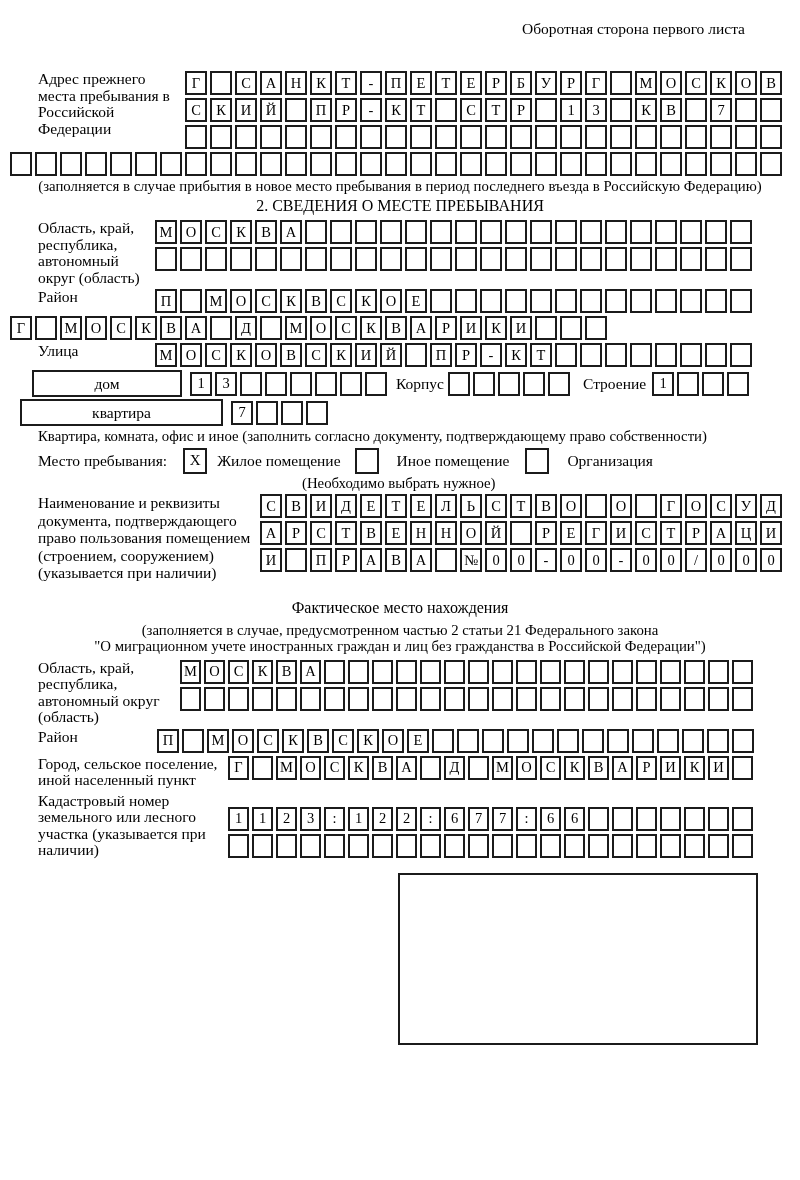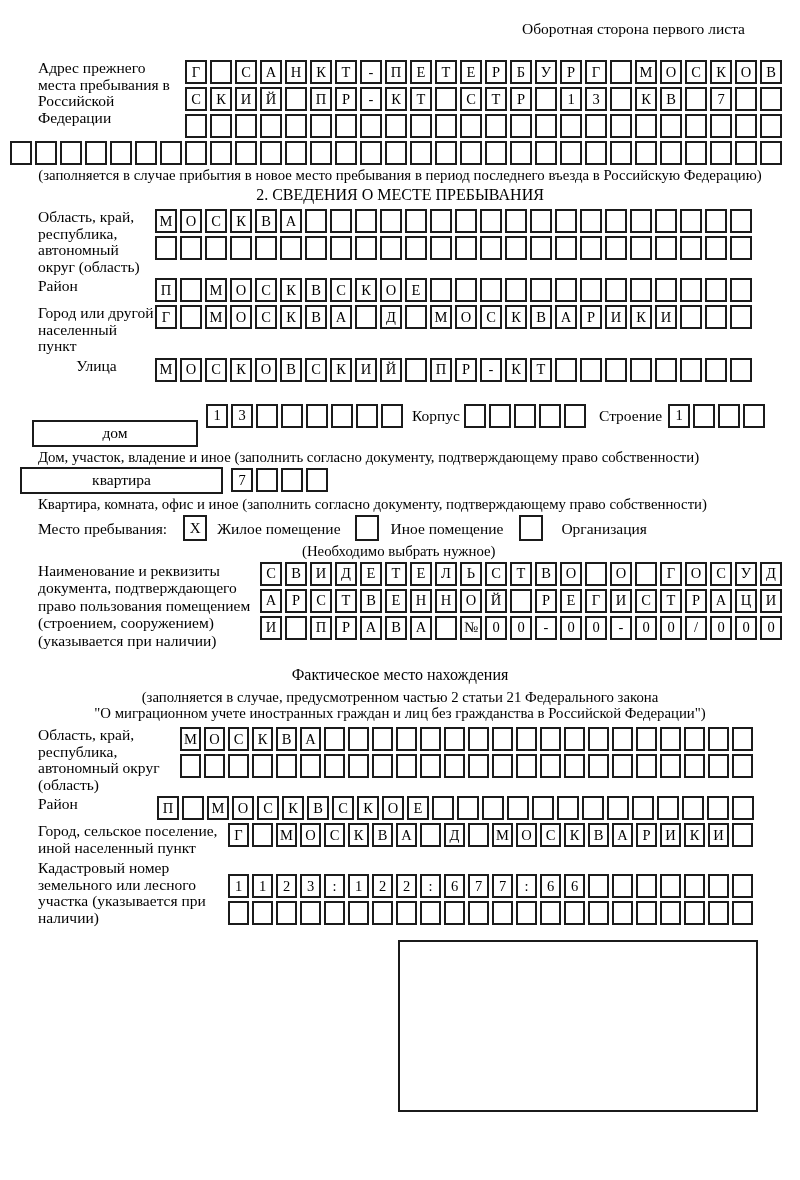--- a/index.html
+++ b/index.html
@@ -29,21 +29,21 @@
     box-sizing:border-box;border:2px solid #1b1b1b;height:27px;flex:none;
     display:flex;align-items:center;justify-content:center;font-size:15.5px;
   }
   .inline-label{font-size:15.5px;line-height:27px;flex:none;}
   .checkbox{
     flex:none;width:24px;height:26px;box-sizing:border-box;border:2px solid #1b1b1b;
     display:flex;align-items:center;justify-content:center;font-size:15px;
   }
   .stamp-box{box-sizing:border-box;border:2px solid #1b1b1b;width:360px;height:172px;margin-left:388px;margin-top:14px;}
   .stamp-caption{width:385px;margin-left:378px;margin-top:5px;text-align:center;font-size:15px;line-height:17px;}
-  .mt2{margin-top:2px}.mt3{margin-top:3px}.mt4{margin-top:4px}.mt6{margin-top:6px}.mt12{margin-top:16px}.mt22{margin-top:22px}
+  .mt2{margin-top:2px}.mt3{margin-top:3px}.mt4{margin-top:4px}.mt6{margin-top:6px}.mt12{margin-top:16px}.mt22{margin-top:33px}
 </style>
 </head>
 <body>
 
 <div class="page">
 
   <div class="top-note">Оборотная сторона первого листа</div>
 
   <div class="field-row mt22">
     <div class="label" style="width:175px;">Адрес прежнего места пребывания в Российской Федерации</div>
@@ -247,21 +247,20 @@
         <div class="cell"></div>
         <div class="cell"></div>
         <div class="cell"></div>
         <div class="cell"></div>
         <div class="cell"></div>
         <div class="cell"></div>
       </div>
   </div>
 
   <div class="field-row mt3">
-    <div class="label" style="width:145px;">Город или другой населенный пункт</div>
     <div class="cellrow">
         <div class="cell">Г</div>
         <div class="cell"></div>
         <div class="cell">М</div>
         <div class="cell">О</div>
         <div class="cell">С</div>
         <div class="cell">К</div>
         <div class="cell">В</div>
         <div class="cell">А</div>
         <div class="cell"></div>
@@ -277,21 +276,21 @@
         <div class="cell">И</div>
         <div class="cell">К</div>
         <div class="cell">И</div>
         <div class="cell"></div>
         <div class="cell"></div>
         <div class="cell"></div>
       </div>
   </div>
 
   <div class="field-row mt3">
-    <div class="label" style="width:145px;text-align:center;">Улица</div>
+    <div class="label" style="width:145px;">Улица</div>
     <div class="cellrow">
         <div class="cell">М</div>
         <div class="cell">О</div>
         <div class="cell">С</div>
         <div class="cell">К</div>
         <div class="cell">О</div>
         <div class="cell">В</div>
         <div class="cell">С</div>
         <div class="cell">К</div>
         <div class="cell">И</div>
@@ -307,21 +306,21 @@
         <div class="cell"></div>
         <div class="cell"></div>
         <div class="cell"></div>
         <div class="cell"></div>
         <div class="cell"></div>
         <div class="cell"></div>
       </div>
   </div>
 
   <div class="field-row mt3" style="margin-left:22px;align-items:center;">
-    <div class="textbox" style="width:166px;margin-right:8px;margin-top:35px;">дом</div>
+    <div class="textbox" style="width:150px;margin-right:8px;">дом</div>
     <div class="cellrow" style="margin-right:6px;">
         <div class="cell">1</div>
         <div class="cell">3</div>
         <div class="cell"></div>
         <div class="cell"></div>
         <div class="cell"></div>
         <div class="cell"></div>
         <div class="cell"></div>
         <div class="cell"></div>
       </div>
@@ -334,39 +333,38 @@
         <div class="cell"></div>
       </div>
     <div class="inline-label" style="margin-left:10px;margin-right:6px;">Строение</div>
     <div class="cellrow">
         <div class="cell">1</div>
         <div class="cell"></div>
         <div class="cell"></div>
         <div class="cell"></div>
       </div>
   </div>
-  <div class="note" style="padding-left:28px;margin-top:2px;">Дом, участок, владение и иное (заполнить согласно документу, подтверждающему право собственности)</div>
 
   <div class="field-row mt2" style="margin-left:10px;align-items:center;">
     <div class="textbox" style="width:203px;margin-right:8px;">квартира</div>
     <div class="cellrow">
         <div class="cell">7</div>
         <div class="cell"></div>
         <div class="cell"></div>
         <div class="cell"></div>
       </div>
   </div>
   <div class="note" style="padding-left:28px;margin-top:2px;">Квартира, комната, офис и иное (заполнить согласно документу, подтверждающему право собственности)</div>
 
   <div class="field-row mt3" style="padding-left:28px;align-items:center;">
     <div class="inline-label" style="margin-right:16px;">Место пребывания:</div>
     <div class="checkbox">X</div>
     <div class="inline-label" style="margin-left:10px;">Жилое помещение</div>
     <div class="checkbox" style="margin-left:14px;"></div>
-    <div class="inline-label" style="margin-left:12px;text-align:center;">Иное помещение</div>
+    <div class="inline-label" style="margin-left:18px;text-align:center;">Иное помещение</div>
     <div class="checkbox" style="margin-left:16px;"></div>
     <div class="inline-label" style="margin-left:18px;">Организация</div>
   </div>
   <div class="note" style="padding-left:292px;margin-top:1px;">(Необходимо выбрать нужное)</div>
 
   <div class="field-row mt3">
     <div class="label" style="width:250px;line-height:17.5px;">Наименование и реквизиты документа, подтверждающего право пользования помещением (строением, сооружением) (указывается при наличии)</div>
     <div class="cellcol">
       <div class="cellrow">
           <div class="cell">С</div>

